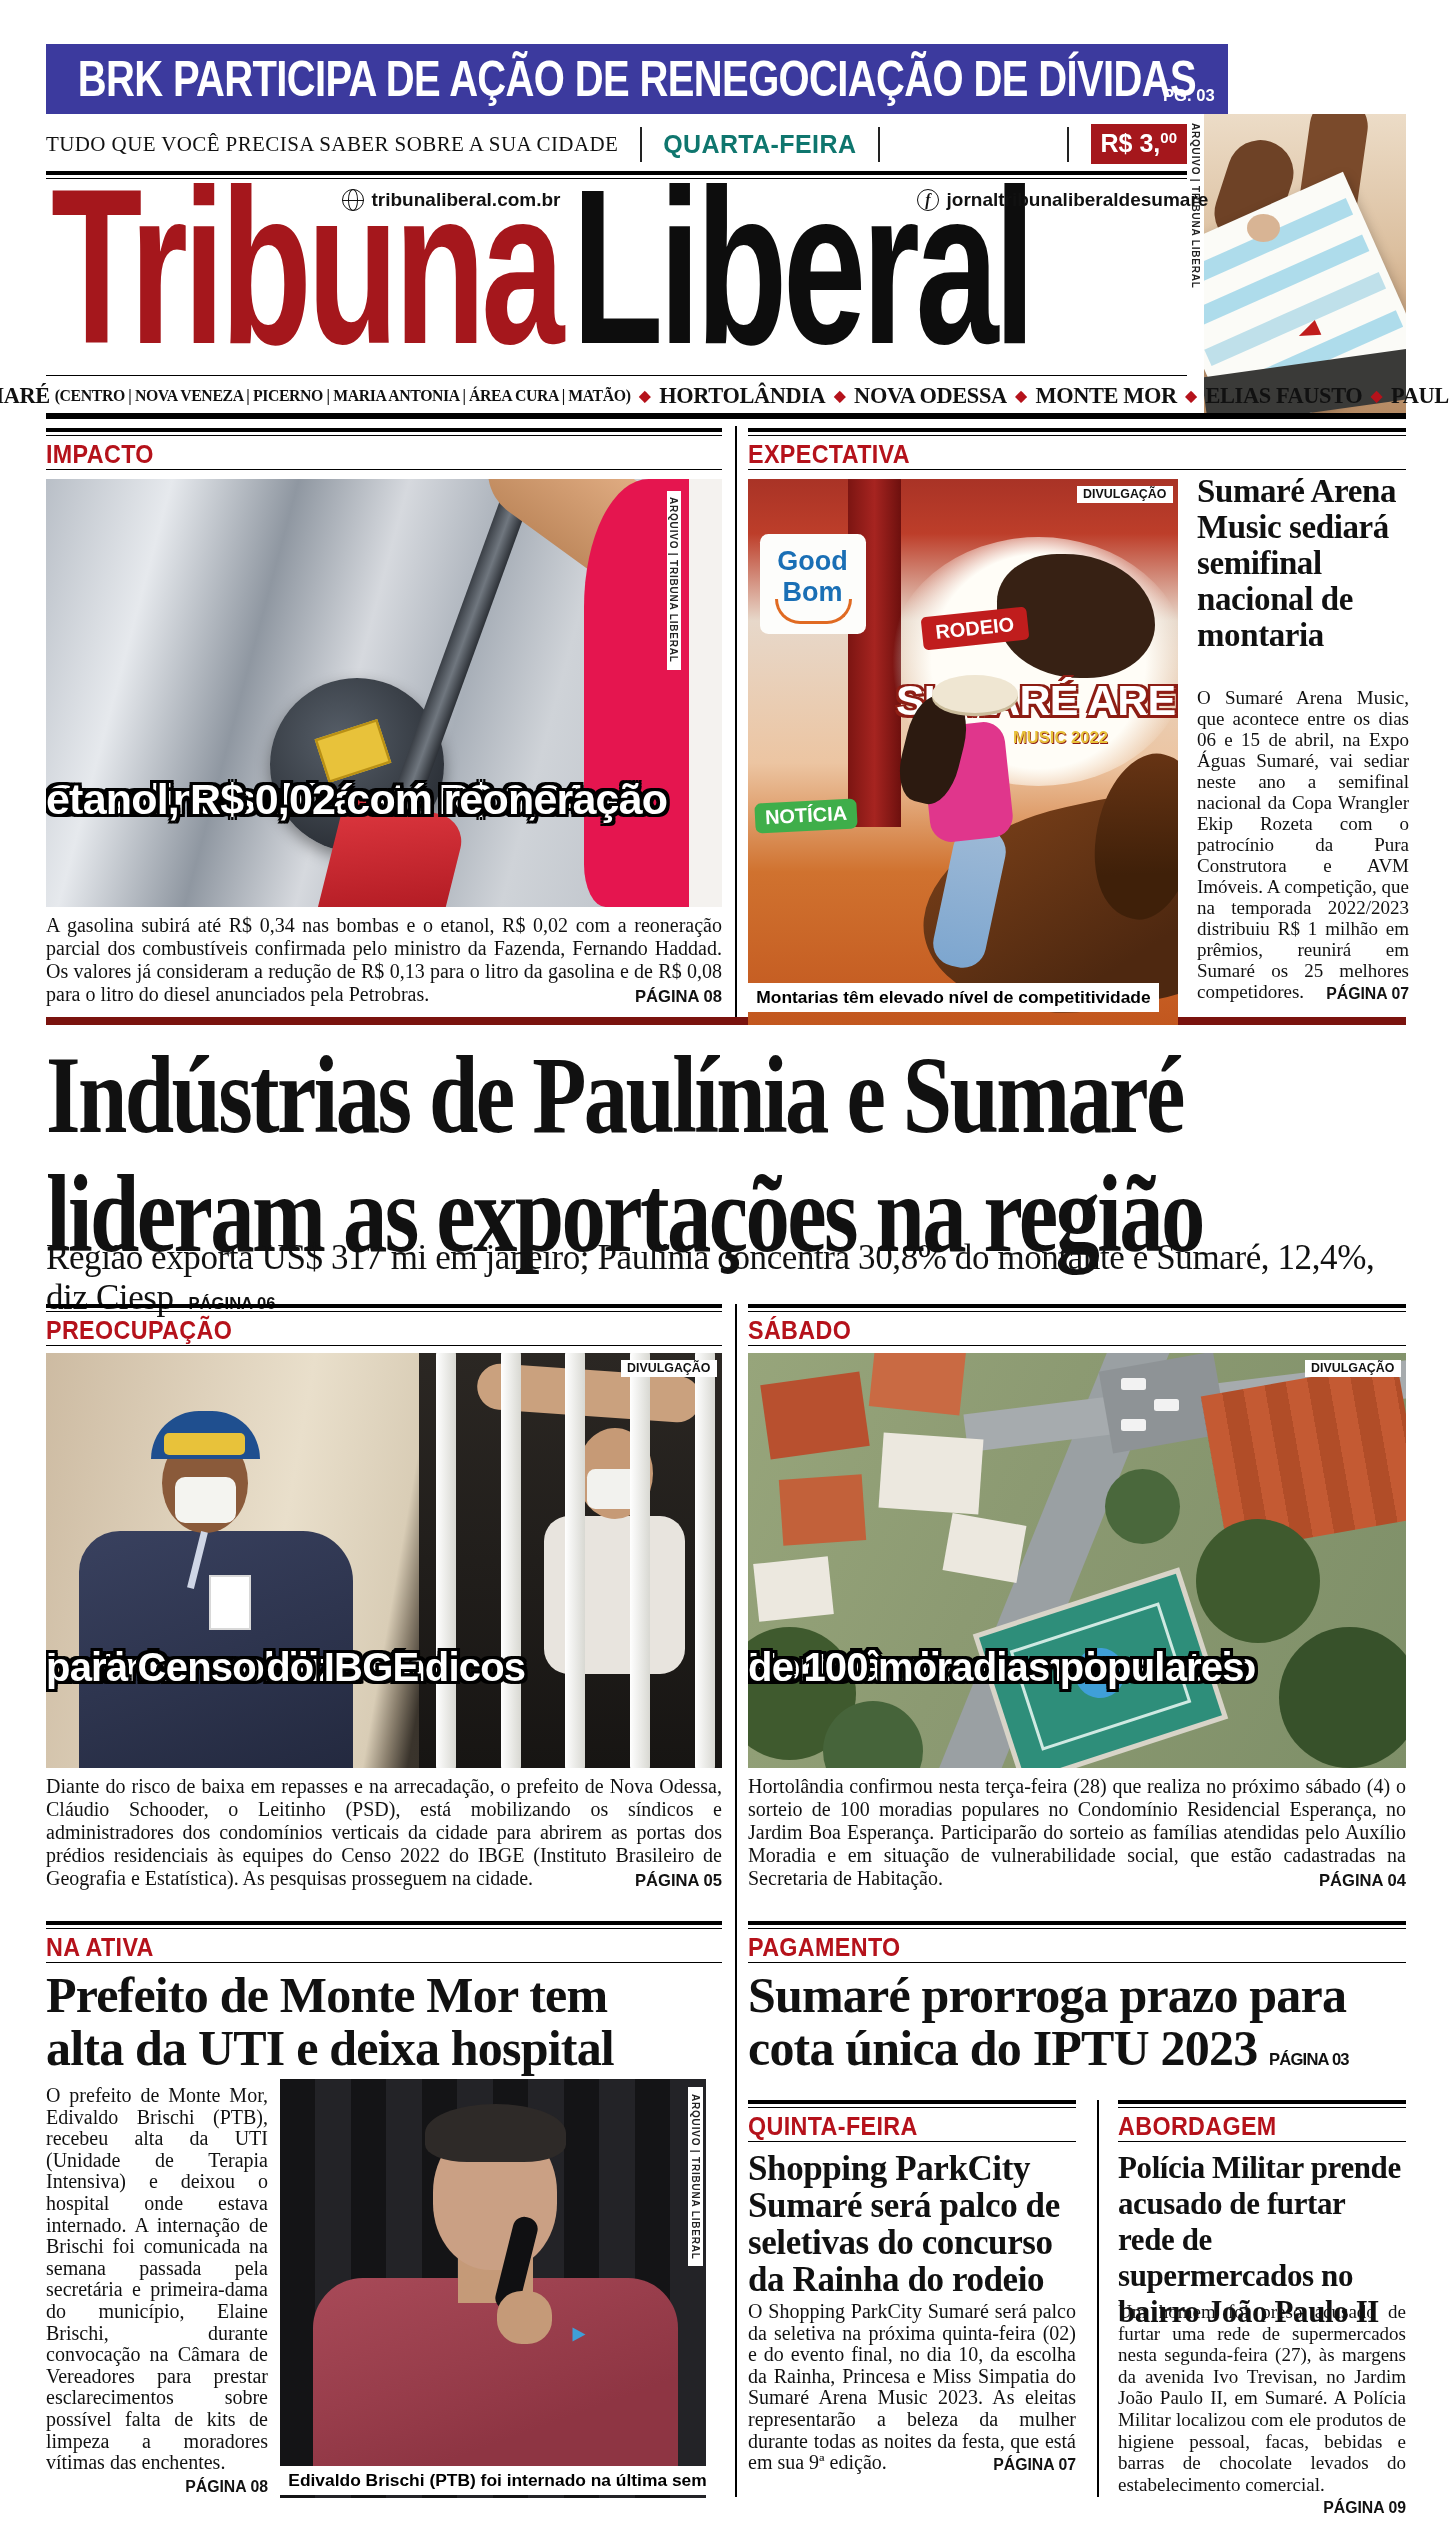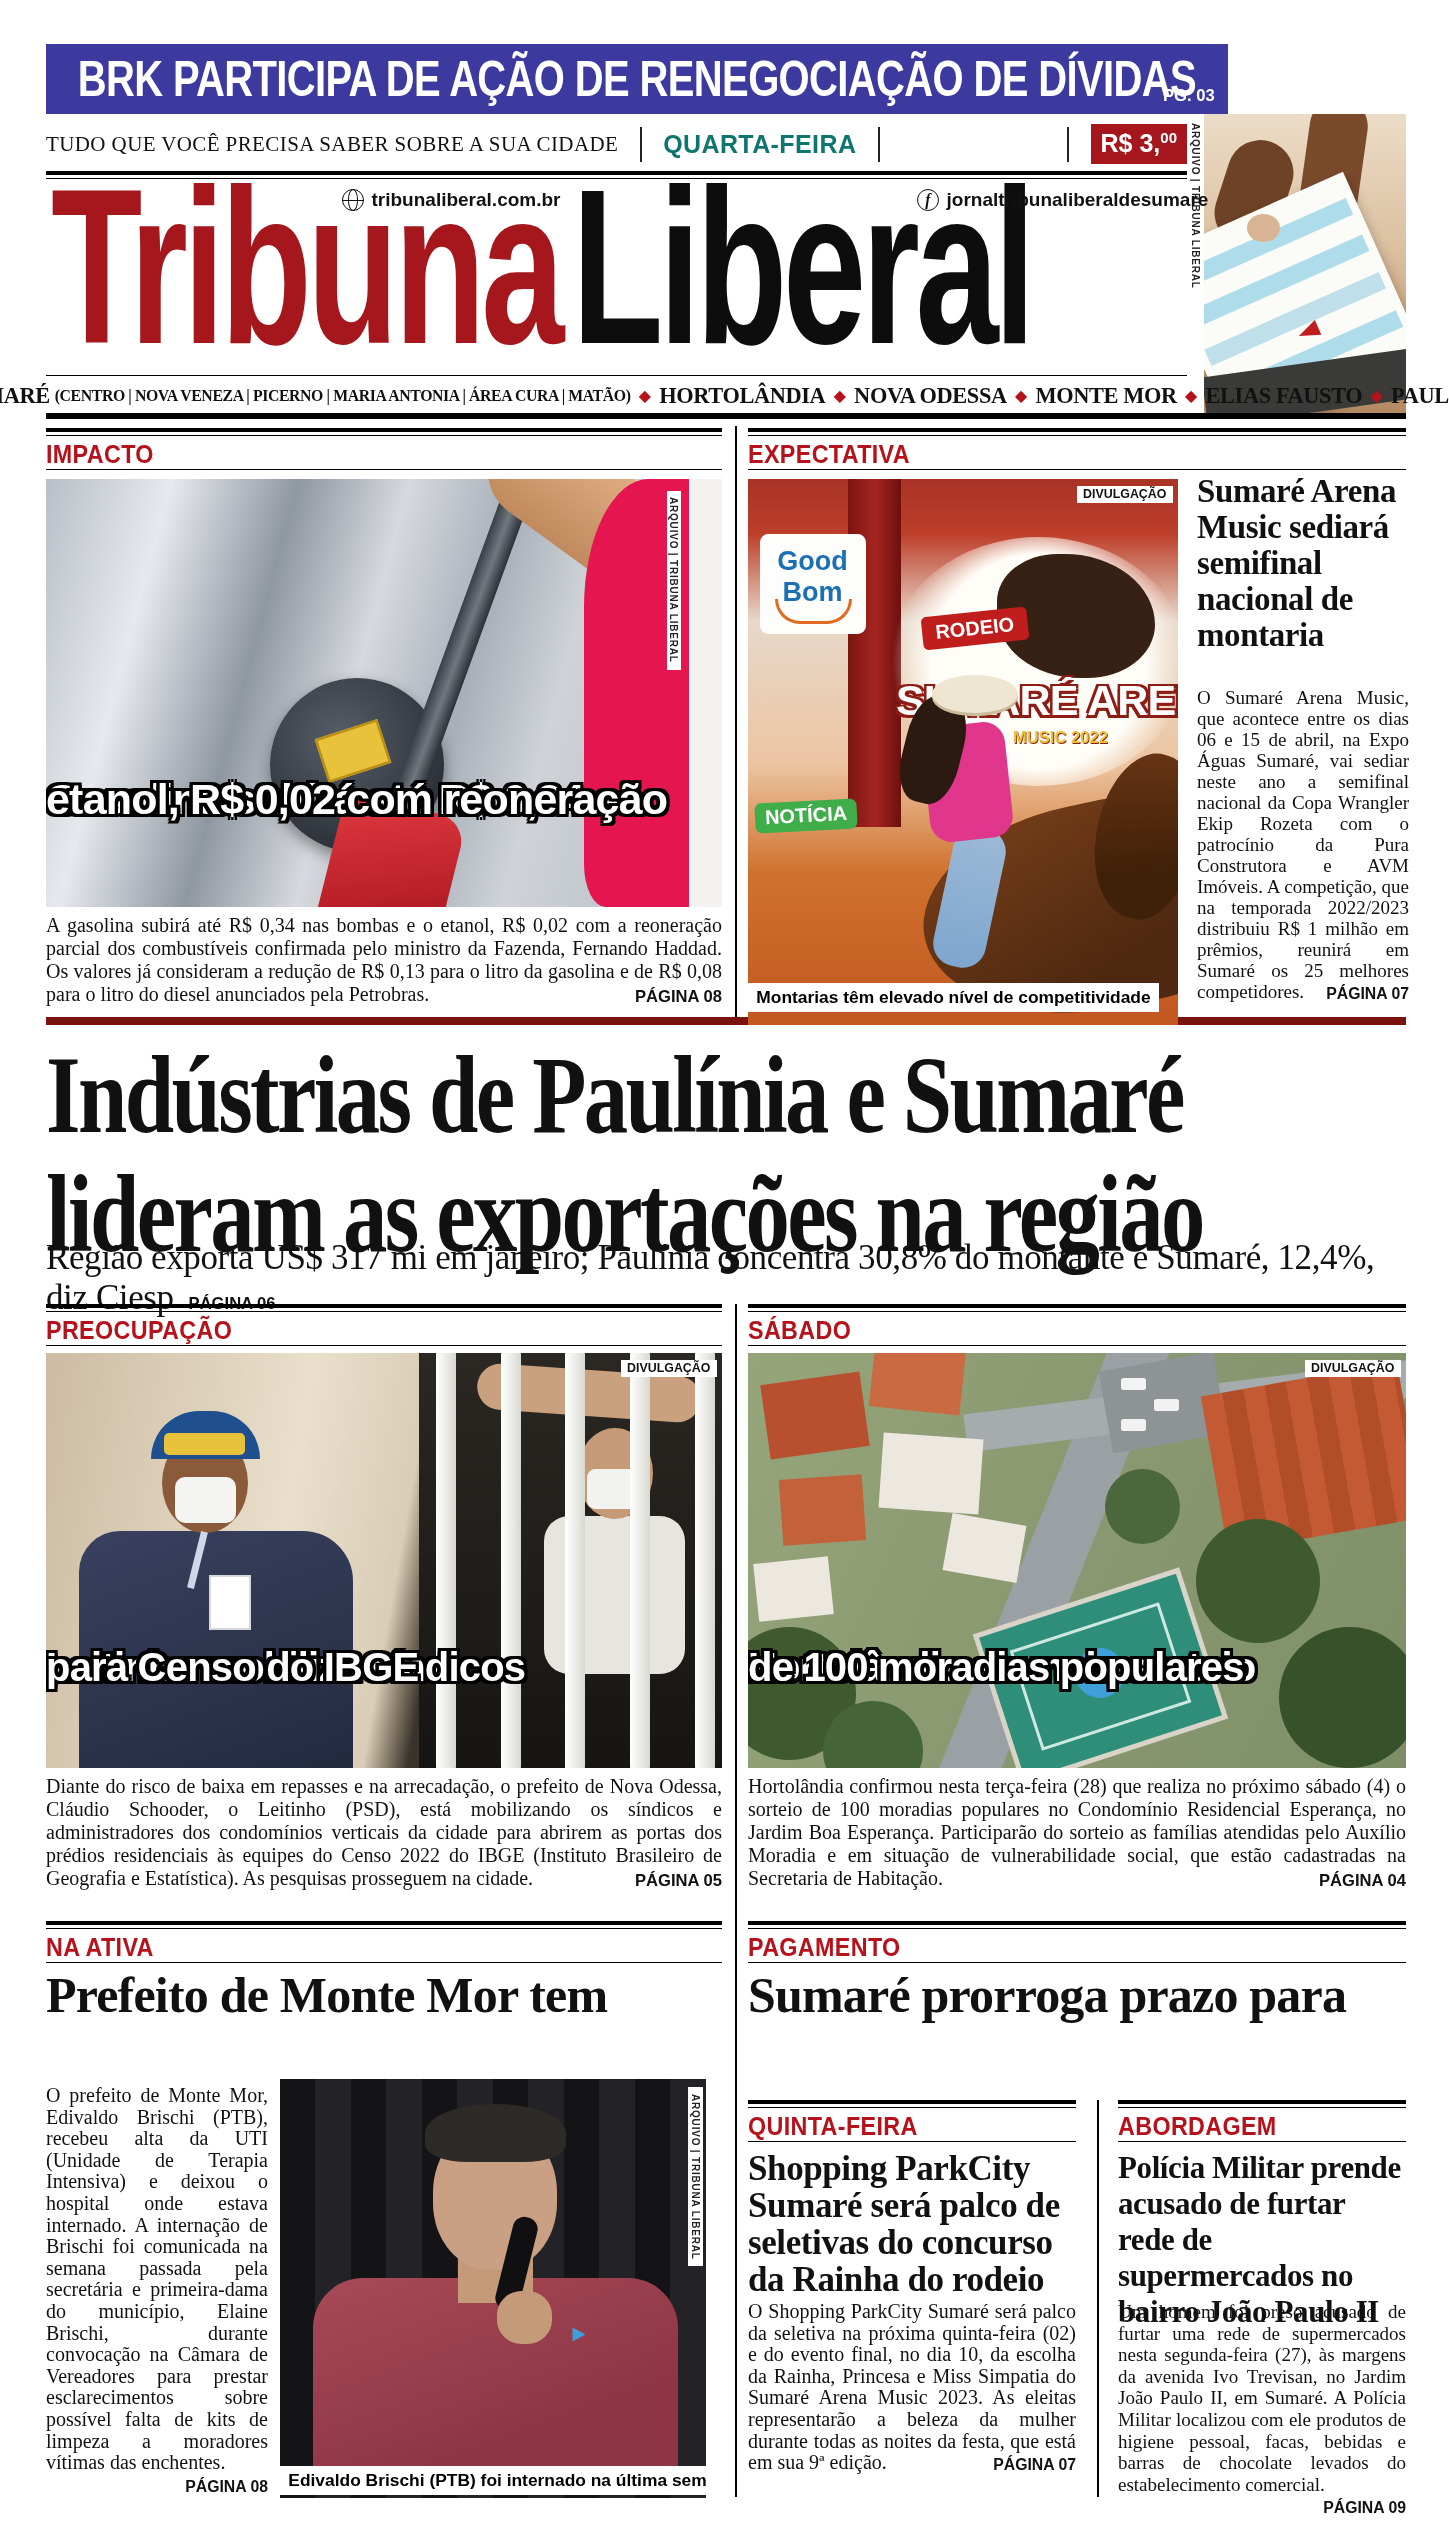--- a/index.html
+++ b/index.html
@@ -389,20 +389,21 @@
   <p class="body-text"><span>Hortolândia confirmou nesta terça-feira (28) que realiza no próximo sábado (4) o sorteio de 100 moradias populares no Condomínio Residencial Esperança, no Jardim Boa Esperança. Participarão do sorteio as famílias atendidas pelo Auxílio Moradia e em situação de vulnerabilidade social, que estão cadastradas na Secretaria de Habitação.</span>
      <span class="pagref">PÁGINA 04</span></p>
 </div>
 
 <div class="abs rule-double" style="left:46px;top:1921px;width:676px"></div>
 <div class="abs sec-label" style="left:46px;top:1932px">NA ATIVA</div>
 <div class="abs rule-thin" style="left:46px;top:1962px;width:676px"></div>
 
 <div class="abs hl-serif" style="left:46px;top:1969px;width:676px;font-size:50px;line-height:53px;letter-spacing:-0.8px">
   <span style="display:block">Prefeito de Monte Mor tem</span>
+  <span style="display:block">alta da UTI e deixa hospital</span>
 </div>
 <div class="abs" style="left:46px;top:2085px;width:222px">
   <p class="body-text" style="font-size:20px;line-height:21.6px"><span>O prefeito de Monte Mor, Edivaldo Brischi (PTB), recebeu alta da UTI (Unidade de Terapia Intensiva) e deixou o hospital onde estava internado. A internação de Brischi foi comunicada na semana passada pela secretária e primeira-dama do município, Elaine Brischi, durante convocação na Câmara de Vereadores para prestar esclarecimentos sobre possível falta de kits de limpeza a moradores vítimas das enchentes.</span>
      <span class="pagref" style="font-size:15.8px">PÁGINA 08</span></p>
 </div>
 
 <div class="photo" id="photo-edivaldo" style="left:280px;top:2079px;width:426px;height:419px">
   <div class="ed-shirt"></div>
   <div class="ed-neck"></div>
   <div class="ed-head"></div>
@@ -414,20 +415,21 @@
   <div class="credit-v" style="right:3.3px;top:8.3px">ARQUIVO | TRIBUNA LIBERAL</div>
   <div class="photo-caption" style="left:0;top:387px;right:0">Edivaldo Brischi (PTB) foi internado na última semana</div>
 </div>
 
 <div class="abs rule-double" style="left:748px;top:1921px;width:658px"></div>
 <div class="abs sec-label" style="left:748px;top:1932px">PAGAMENTO</div>
 <div class="abs rule-thin" style="left:748px;top:1962px;width:658px"></div>
 
 <div class="abs hl-serif" style="left:748px;top:1969px;width:658px;font-size:50px;line-height:53px;letter-spacing:-0.8px">
   <span style="display:block">Sumaré prorroga prazo para</span>
+  <span style="display:block"><span>cota única do IPTU 2023</span><span class="pagref-inline">PÁGINA 03</span></span>
 </div>
 
 <div class="abs rule-double" style="left:748px;top:2100px;width:328px"></div>
 <div class="abs sec-label" style="left:748px;top:2111px">QUINTA-FEIRA</div>
 <div class="abs rule-thin" style="left:748px;top:2141px;width:328px"></div>
 <div class="abs hl-serif" style="left:748px;top:2150px;width:328px;font-size:35px;line-height:37px">Shopping ParkCity Sumaré será palco de seletivas do concurso da Rainha do rodeio</div>
 <div class="abs" style="left:748px;top:2301px;width:328px">
   <p class="body-text" style="font-size:20px;line-height:21.6px"><span>O Shopping ParkCity Sumaré será palco da seletiva na próxima quinta-feira (02) e do evento final, no dia 10, da escolha da Rainha, Princesa e Miss Simpatia do Sumaré Arena Music 2023. As eleitas representarão a beleza da mulher durante todas as noites da festa, que está em sua 9ª edição.</span>
      <span class="pagref" style="font-size:15.8px">PÁGINA 07</span></p>
 </div>

